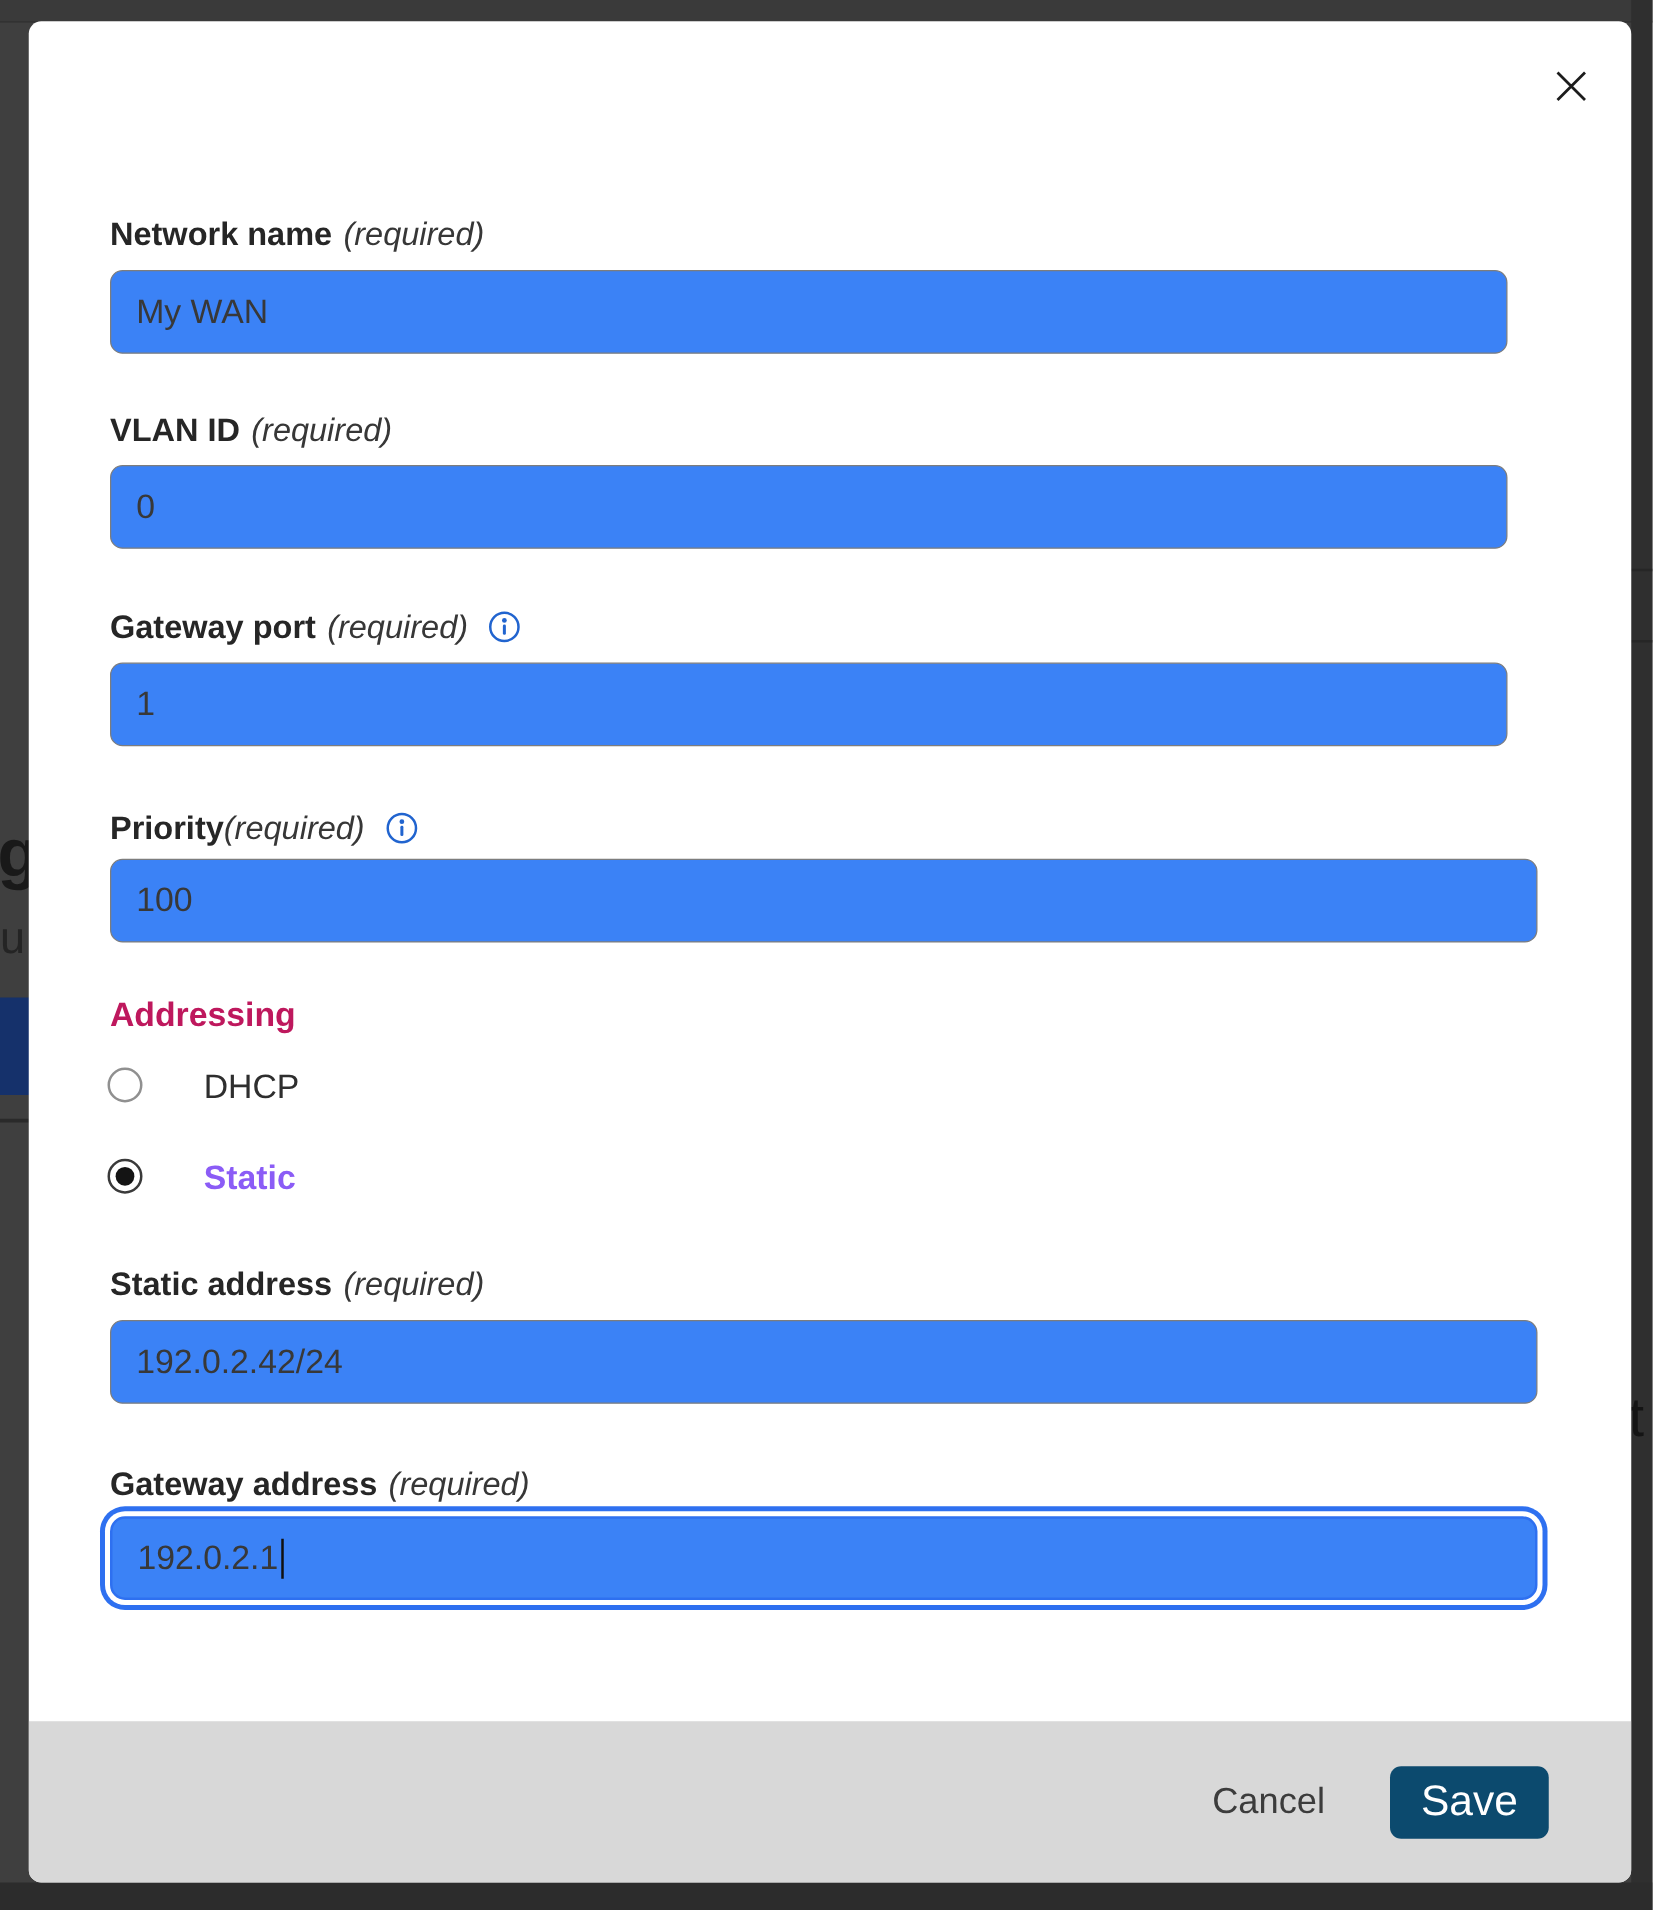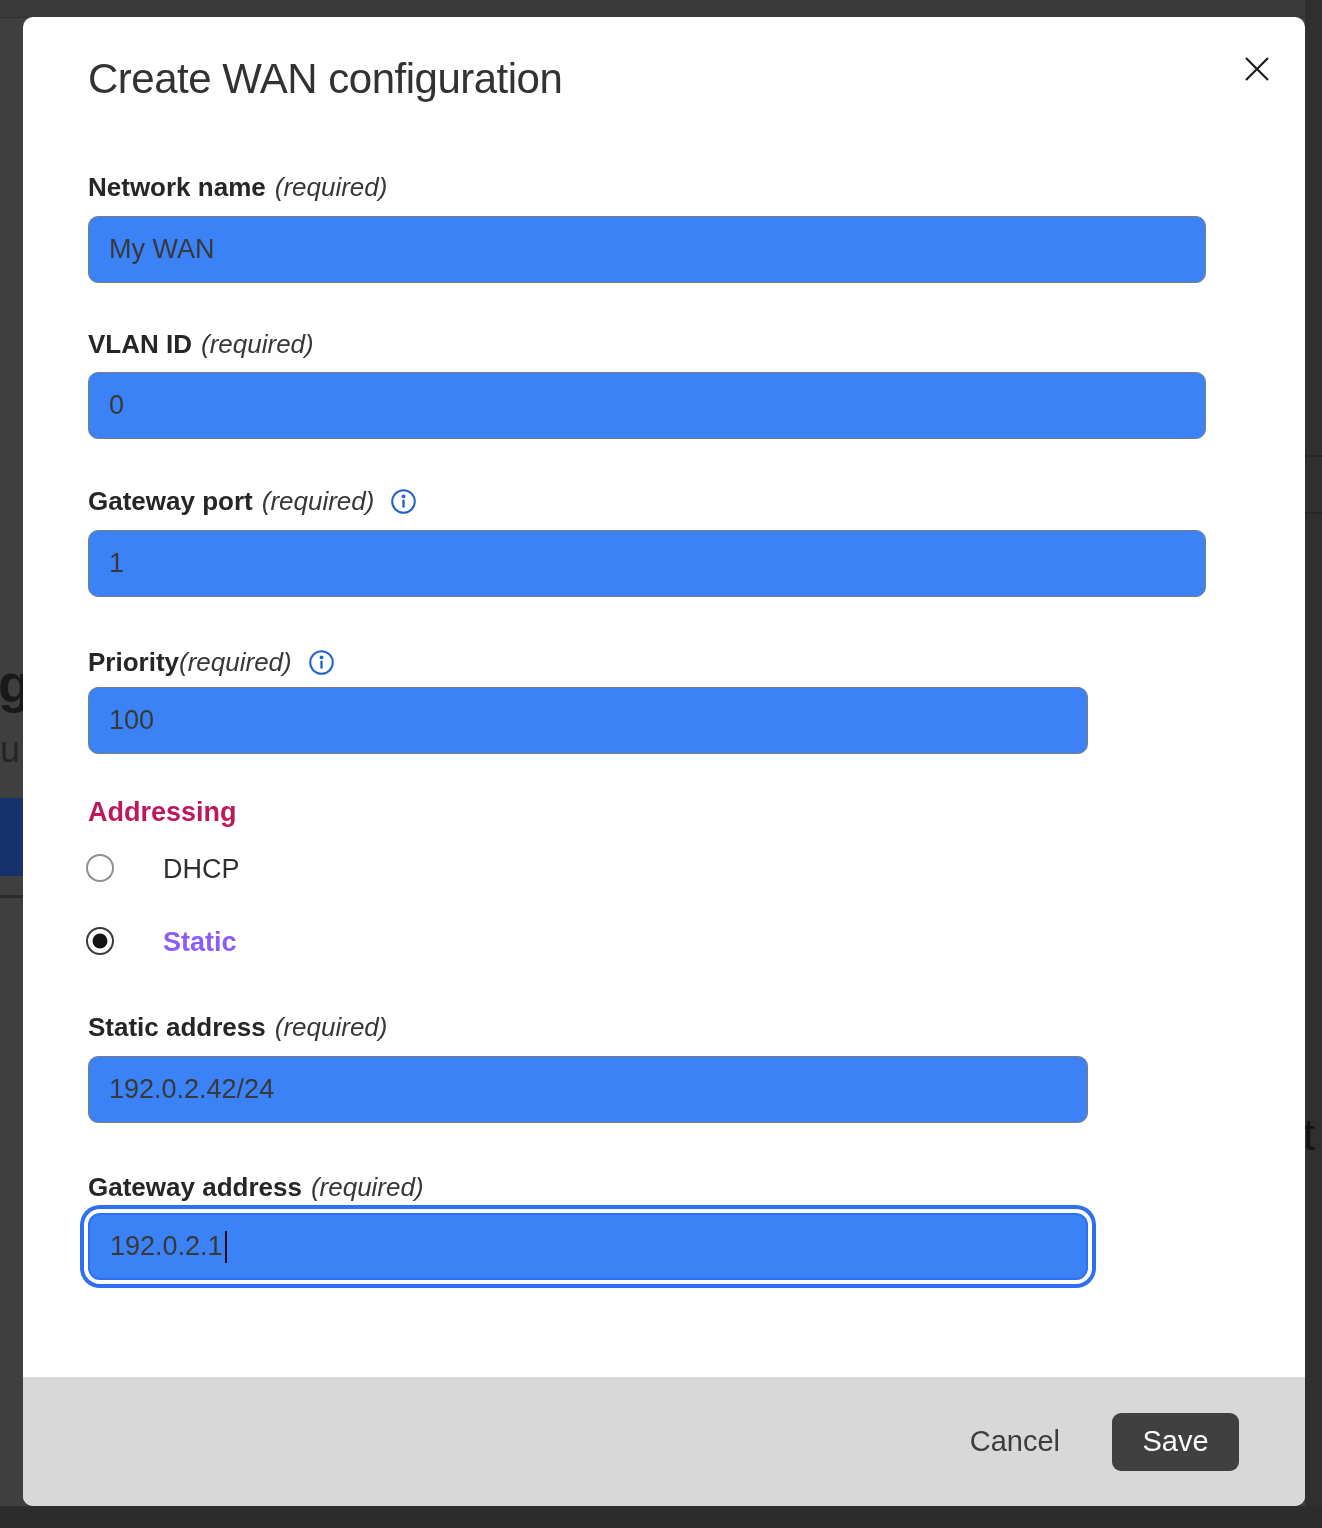--- a/index.html
+++ b/index.html
@@ -46,21 +46,21 @@
   .req.nospace{margin-left:0;}
   .info{margin-left:16px;display:flex;align-items:center;}
 
   .tinput{
     position:absolute;left:65px;height:67px;
     border:1.5px solid #7d7d7d;border-radius:10px;background:#3b82f6;
     font-size:27px;color:#383838;padding:0 20px;box-sizing:border-box;
     font-family:"Liberation Sans", sans-serif;outline:none;
   }
   .narrow{width:1118px;}
-  .wide{width:1000px;}
+  .wide{width:1142px;}
   .fake-input{display:flex;align-items:center;}
   .focused{
     border:2.5px solid #2e70f0;border-radius:12px;
     box-shadow:0 0 0 4px #ffffff, 0 0 0 8px #2e70f0;
   }
   .caret{width:2.5px;height:32px;background:#101010;margin-left:2px;}
 
   .section-heading{
     position:absolute;left:65px;font-size:27px;font-weight:700;color:#be185d;
   }
@@ -83,43 +83,42 @@
   .modal-footer{
     position:absolute;left:0;bottom:0;width:100%;height:129px;background:#d8d8d8;
     display:flex;align-items:center;justify-content:flex-end;
     padding-right:66px;box-sizing:border-box;gap:48px;
   }
   .cancel-btn{
     background:none;border:none;font-size:29px;color:#3c3c3c;cursor:pointer;
     font-family:"Liberation Sans", sans-serif;padding:8px 4px;text-align:right;
   }
   .save-btn{
-    width:127px;height:58px;border:none;border-radius:9px;background:#404040;
-    color:#ffffff;font-size:29px;cursor:pointer;
+    width:127px;height:58px;border:none;border-radius:9px;background:#0c4a6e;
+    color:#ffffff;font-size:34px;cursor:pointer;
     font-family:"Liberation Sans", sans-serif;
   }
 </style>
 </head>
 <body>
 
 <div class="backdrop-top"></div>
 <div class="backdrop-right"></div>
 <div class="backdrop-bottom"></div>
 <span class="frag frag-g">g</span>
 <span class="frag frag-u">u</span>
 <div class="frag-blue"></div>
 <div class="frag-hline-left"></div>
 <span class="frag frag-tl">t l</span>
 <span class="frag frag-t">t</span>
 <div class="frag-hline-r1"></div>
 <div class="frag-hline-r2"></div>
 
 <div class="modal">
 
-  <h1 class="modal-title" style="margin:0;">Create WAN configuration</h1>
 
   <button class="close-btn">
     <span style="display:flex;">
       <svg width="30" height="30" viewBox="0 0 30 30">
         <path d="M4 4 L26 26 M26 4 L4 26" stroke="#1c1c1c" stroke-width="2.2" fill="none"></path>
       </svg>
     </span>
   </button>
 
   <div class="label-row" style="top:153px;">

